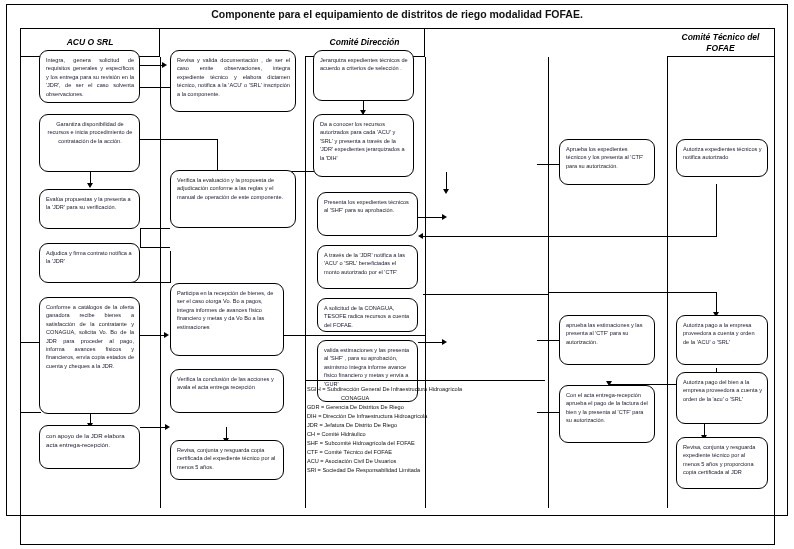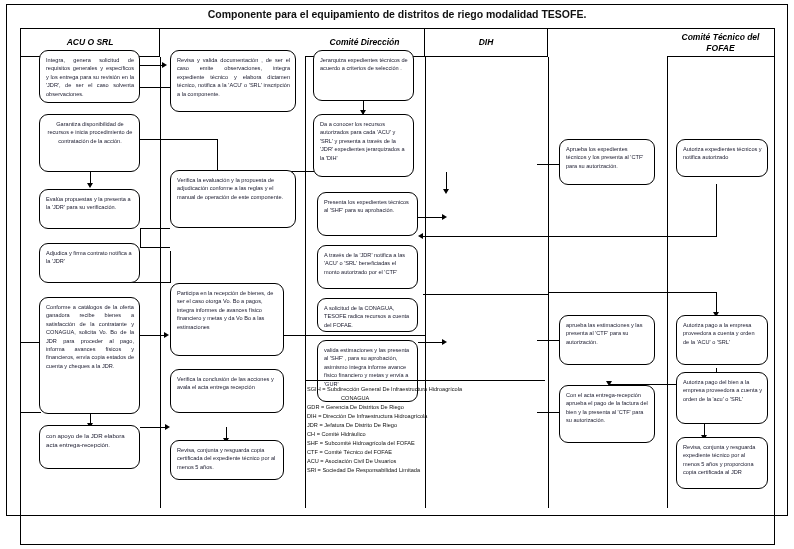--- a/index.html
+++ b/index.html
@@ -48,28 +48,27 @@
   #legend .ind{padding-left:34px;}
 </style>
 </head>
 <body>
 
 <div id="page">
 
   <div id="outer-frame"></div>
 
   <div id="doc-title">
-    <span>Componente para el equipamiento de distritos de riego modalidad </span><span class="plain">TESOFE.</span>
+    <span>Componente para el equipamiento de distritos de riego modalidad </span><span class="plain">FOFAE.</span>
   </div>
 
   <div id="table">
 
     <div class="colhead" style="left:0;width:139px;">ACU O SRL</div>
     <div class="colhead" style="left:284px;width:120px;">Comité Dirección</div>
-    <div class="colhead" style="left:404px;width:123px;">DIH</div>
     <div class="colhead last" style="left:646px;width:107px;">Comité Técnico del FOFAE</div>
 
     <div class="colsep" style="left:139px;"></div>
     <div class="colsep" style="left:284px;"></div>
     <div class="colsep" style="left:404px;"></div>
     <div class="colsep" style="left:527px;"></div>
     <div class="colsep" style="left:646px;"></div>
 
     <div class="ln lnh" style="left:119px;top:36px;width:23px;"></div>
     <div class="arr arr-r" style="left:141px;top:33px;"></div>

